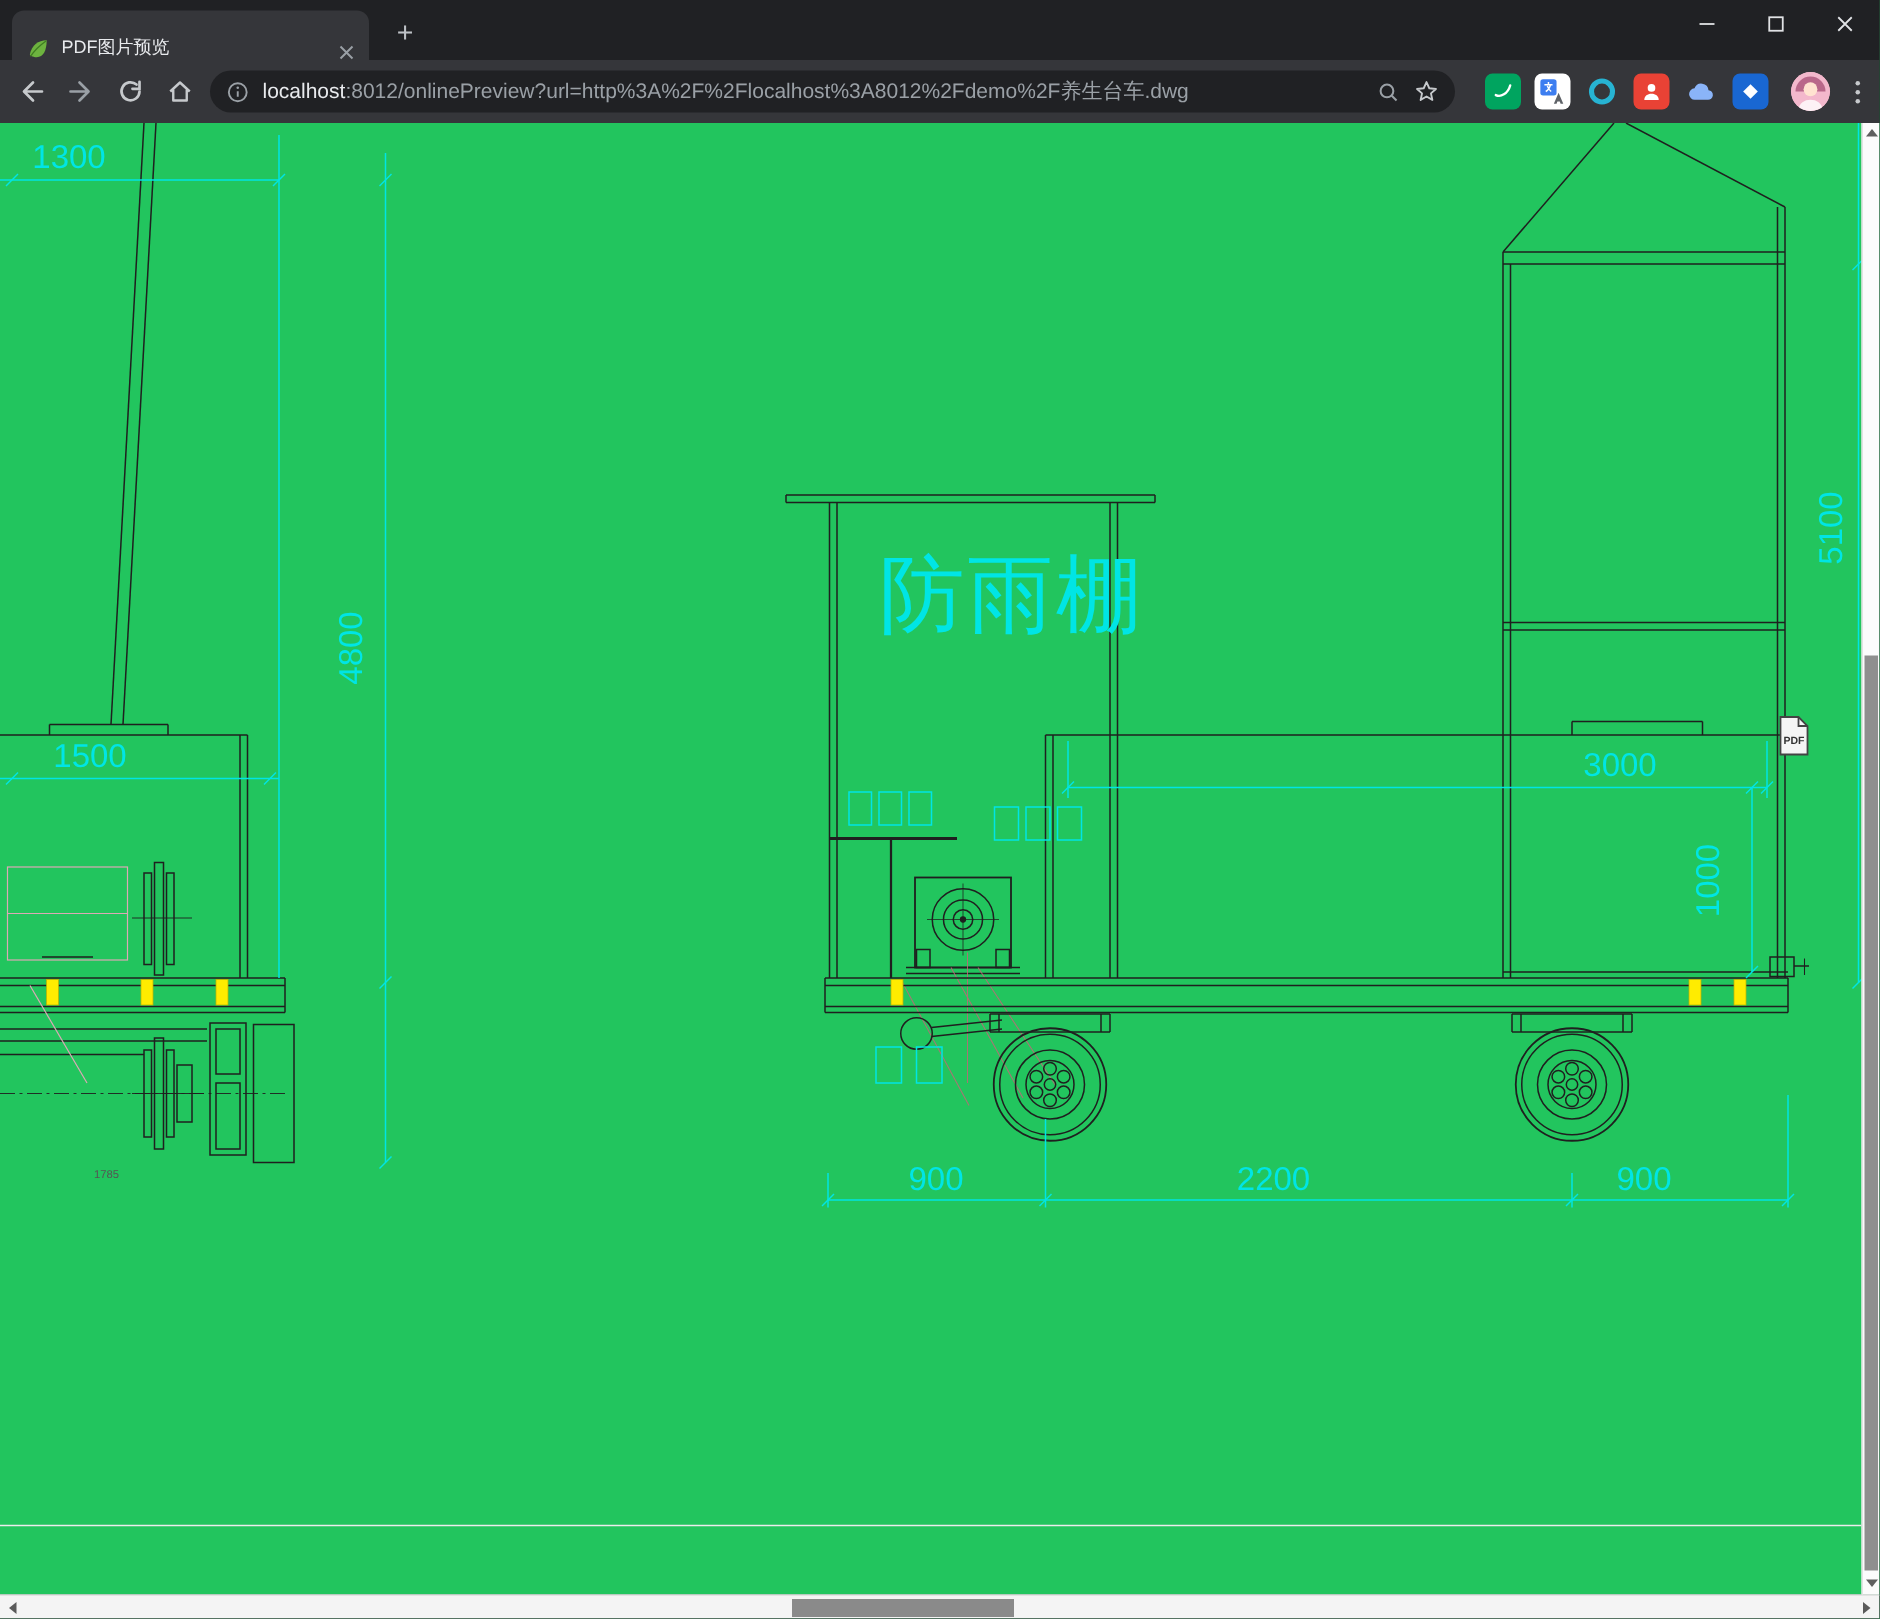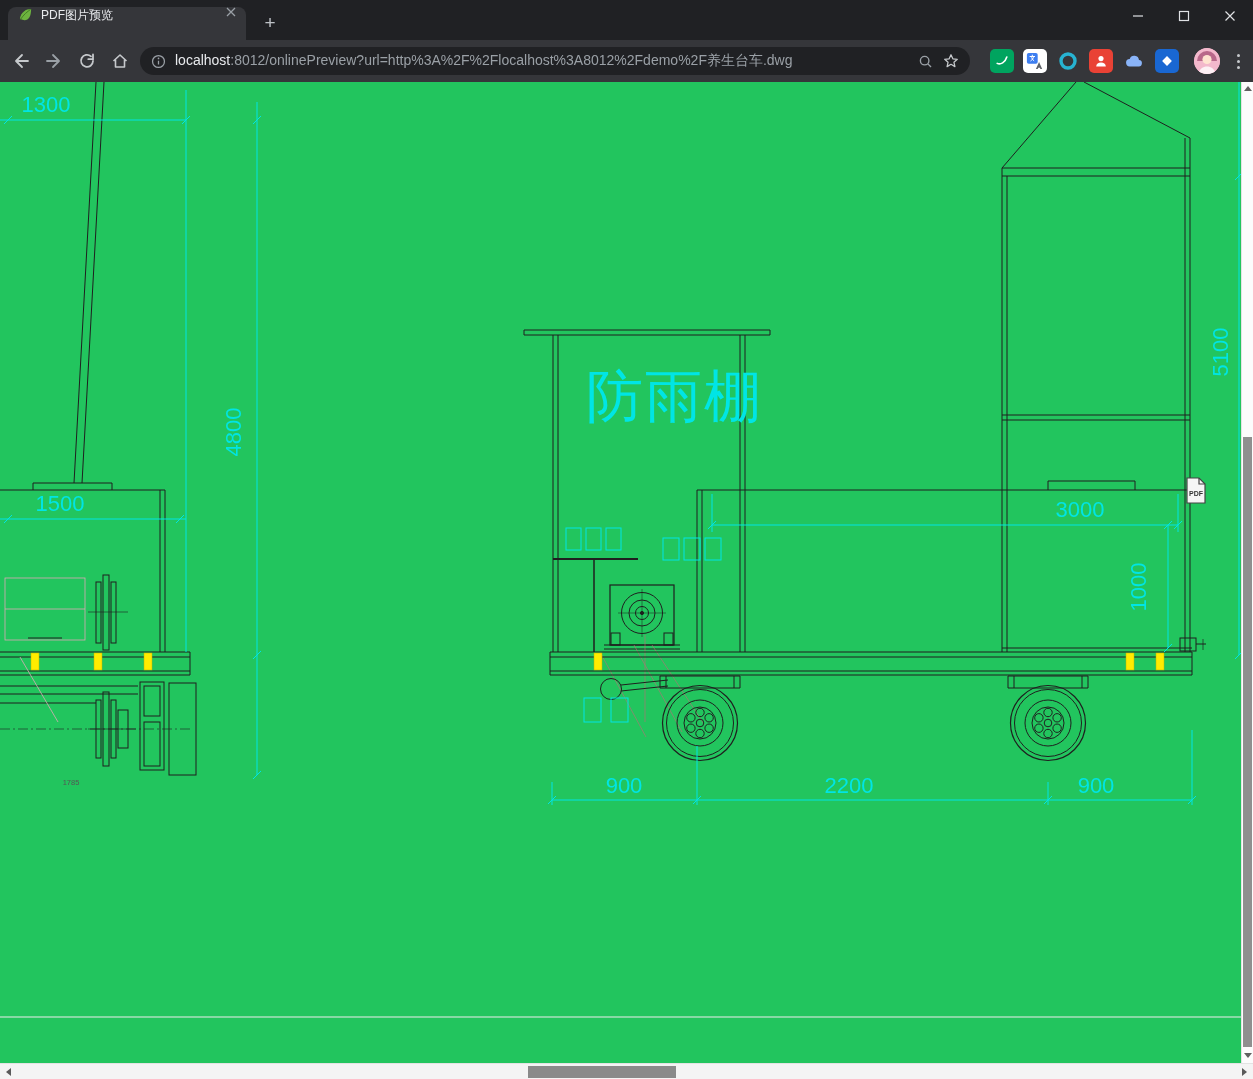--- a/index.html
+++ b/index.html
@@ -11,21 +11,21 @@
     --icon-dim:#9aa0a6;
   }
   *{box-sizing:border-box;margin:0;padding:0}
   html,body{width:1253px;height:1079px;overflow:hidden;background:var(--chrome-dark);
     font-family:"Liberation Sans",sans-serif;}
   .window{position:relative;width:1253px;height:1079px}
 
   
   .tabstrip{position:absolute;left:0;top:0;width:100%;height:40px;background:var(--chrome-dark)}
   .tab{position:absolute;left:8px;top:7px;width:238px;height:33px;background:var(--chrome-mid);
-    border-radius:8px 8px 0 0;display:flex;align-items:flex-start;padding:0 10px;gap:8px}
+    border-radius:8px 8px 0 0;display:flex;align-items:flex-end;padding:0 10px;gap:8px}
   .tab-title{color:#e8eaed;font-size:12px;white-space:nowrap;overflow:hidden;flex:1}
   .newtab{position:absolute;left:258px;top:11px;width:24px;height:24px;color:#bdc1c6;
     font-size:19px;line-height:23px;text-align:center;border-radius:50%}
   .win-controls{position:absolute;right:0;top:0;height:32px;display:flex}
   .win-btn{width:46px;height:32px;display:flex;align-items:center;justify-content:center}
 
   
   .toolbar{position:absolute;left:0;top:40px;width:100%;height:42px;background:var(--chrome-mid)}
   .nav-icons{position:absolute;left:10px;top:0;height:42px;display:flex;align-items:center;gap:11px}
   .tb-icon{width:22px;height:22px;display:flex;align-items:center;justify-content:center;border-radius:50%}

